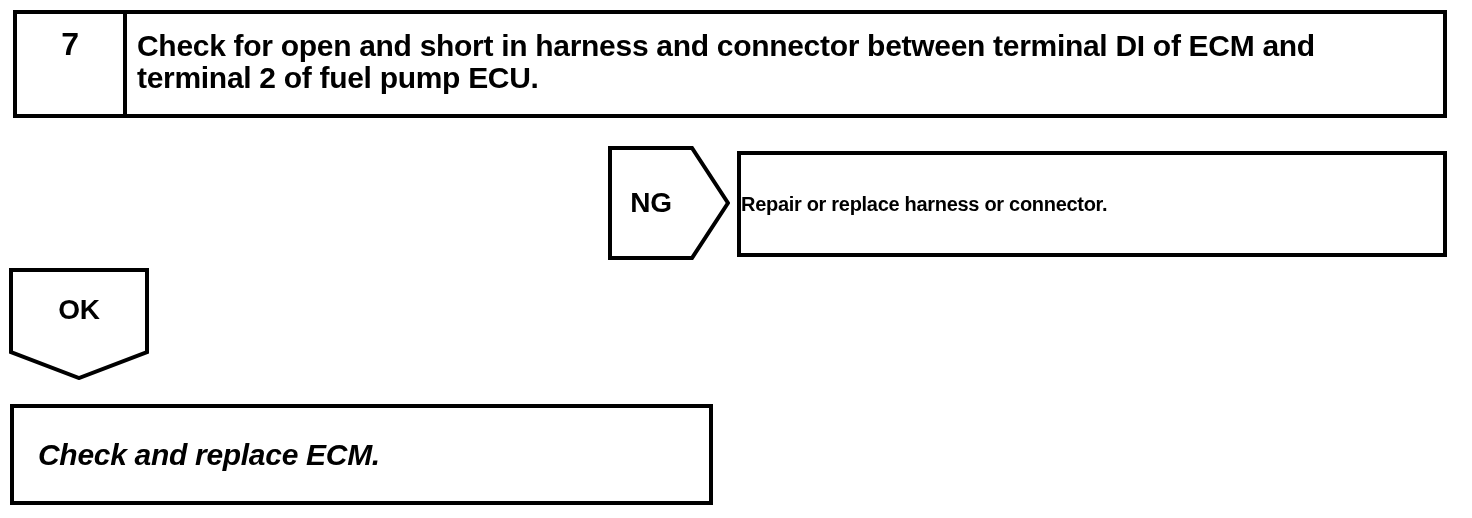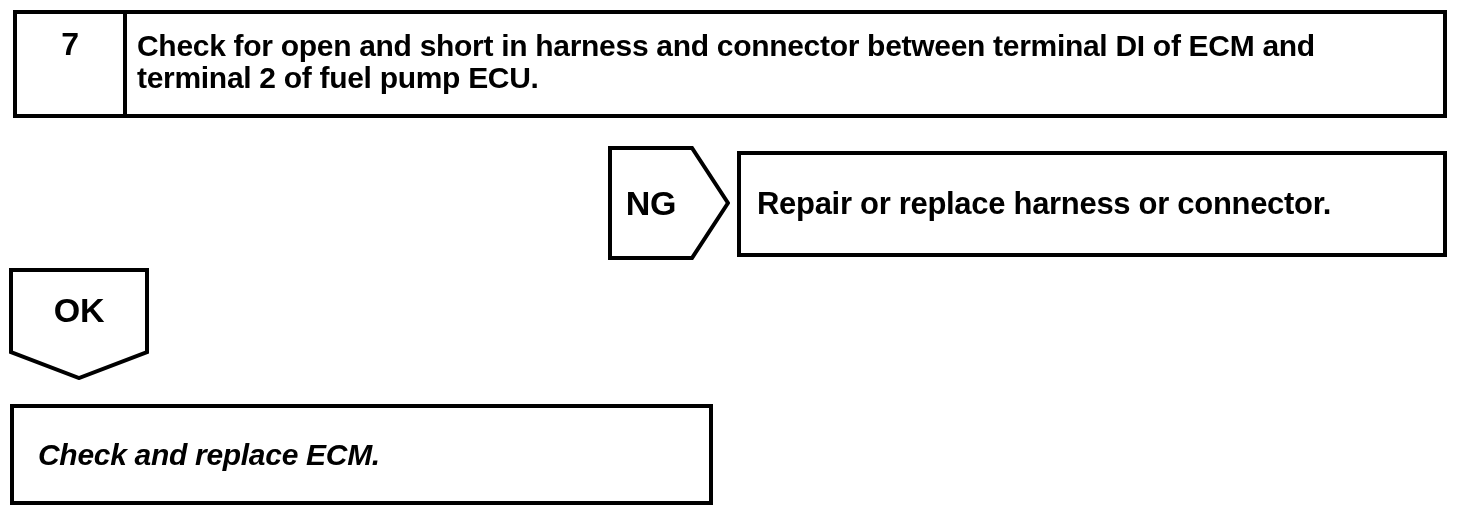--- a/index.html
+++ b/index.html
@@ -57,21 +57,21 @@
     position: absolute;
   }
   .connector svg {
     display: block;
   }
   .conn-label {
     position: absolute;
     display: flex;
     align-items: center;
     justify-content: center;
-    font-size: 34px;
+    font-size: 28px;
     letter-spacing: -0.3px;
   }
   .ng-connector {
     left: 608px;
     top: 146px;
     width: 122px;
     height: 114px;
   }
   .ng-connector .conn-label {
     left: 0;
@@ -96,22 +96,22 @@
   .ng-box {
     position: absolute;
     left: 737px;
     top: 151px;
     width: 710px;
     height: 106px;
     border: 4px solid #000;
     box-sizing: border-box;
     display: flex;
     align-items: center;
-    padding-left: 16px;
-    font-size: 31px;
+    padding-left: 0;
+    font-size: 20px;
     letter-spacing: -0.3px;
     background: #fff;
   }
 
   
   .result-box {
     position: absolute;
     left: 10px;
     top: 404px;
     width: 703px;

